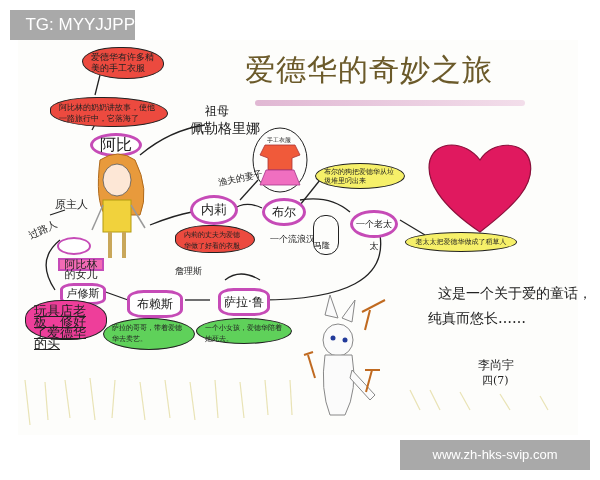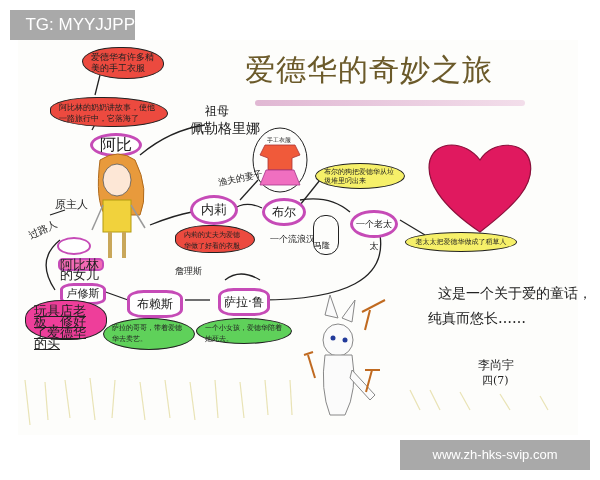--- a/index.html
+++ b/index.html
@@ -12,21 +12,21 @@
   .wm-top { left:10px; top:10px; width:125px; height:30px; font-size:17px; line-height:30px; padding-left:10px; box-sizing:border-box; }
   .wm-bottom { left:400px; top:440px; width:190px; height:30px; font-size:13px; line-height:30px; text-align:center; }
   .title { left:245px; top:50px; font-size:30px; color:#6b5a2a; font-family:"DejaVu Serif", serif; letter-spacing:1px; }
   .title-underline { left:255px; top:100px; width:270px; height:6px; background:linear-gradient(90deg,#d9a6c9,#f0d6e6); border-radius:3px; opacity:.8; }
   .blob { position:absolute; border:1.5px solid #222; font-family:"DejaVu Serif", serif; color:#222; font-size:9px; line-height:11px; padding:4px 8px; box-sizing:border-box; }
   .red { background:#ec4a3f; }
   .yellow { background:#f6f069; }
   .green { background:#5fd15a; }
   .magenta { background:#ee3e9a; }
   .node { position:absolute; border:3px solid #c64bb7; border-radius:50%; background:#fff; font-family:"DejaVu Serif", serif; color:#222; text-align:center; box-sizing:border-box; }
-  .pinkpill { position:absolute; background:#f26bb4; border:2px solid #c64bb7; border-radius:5px; font-size:13px; color:#222; box-sizing:border-box; }
+  .pinkpill { position:absolute; background:#f26bb4; border:2px solid #c64bb7; border-radius:0; font-size:11px; color:#222; text-align:center; box-sizing:border-box; }
   svg { position:absolute; left:0; top:0; }
 </style>
 </head>
 <body>
 
 <div class="paper"></div>
 
 <svg width="600" height="480">
   <g fill="none" stroke="#222" stroke-width="1.3">
     <path d="M100 75 L95 95"></path>

